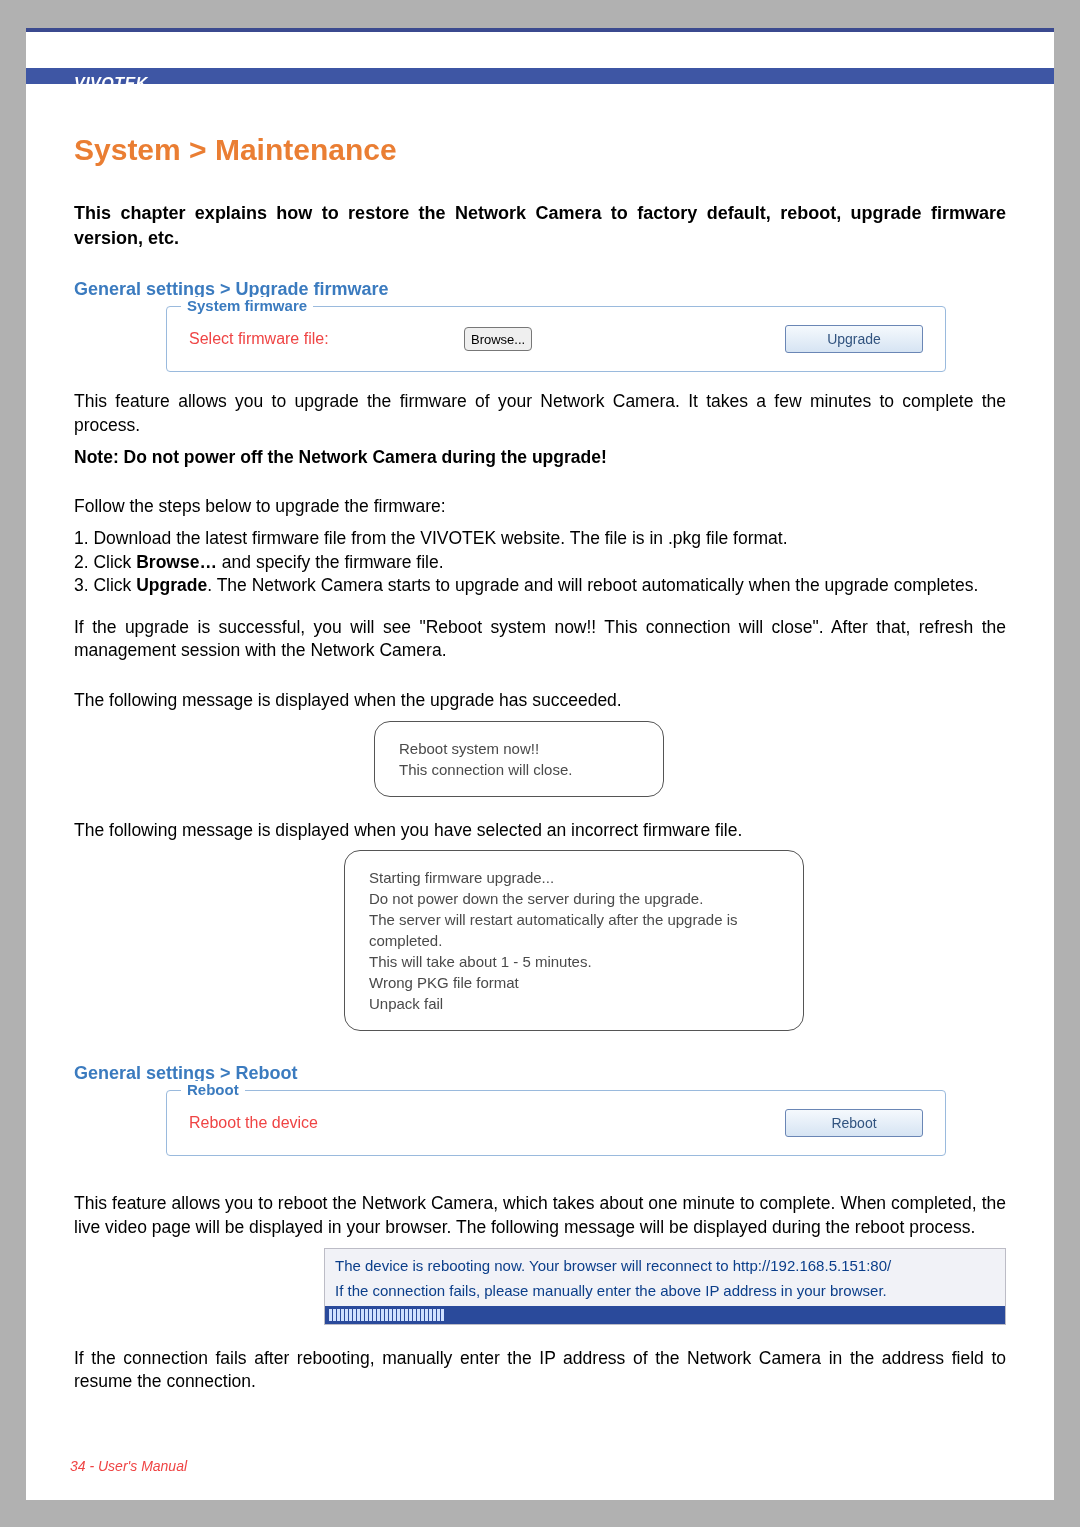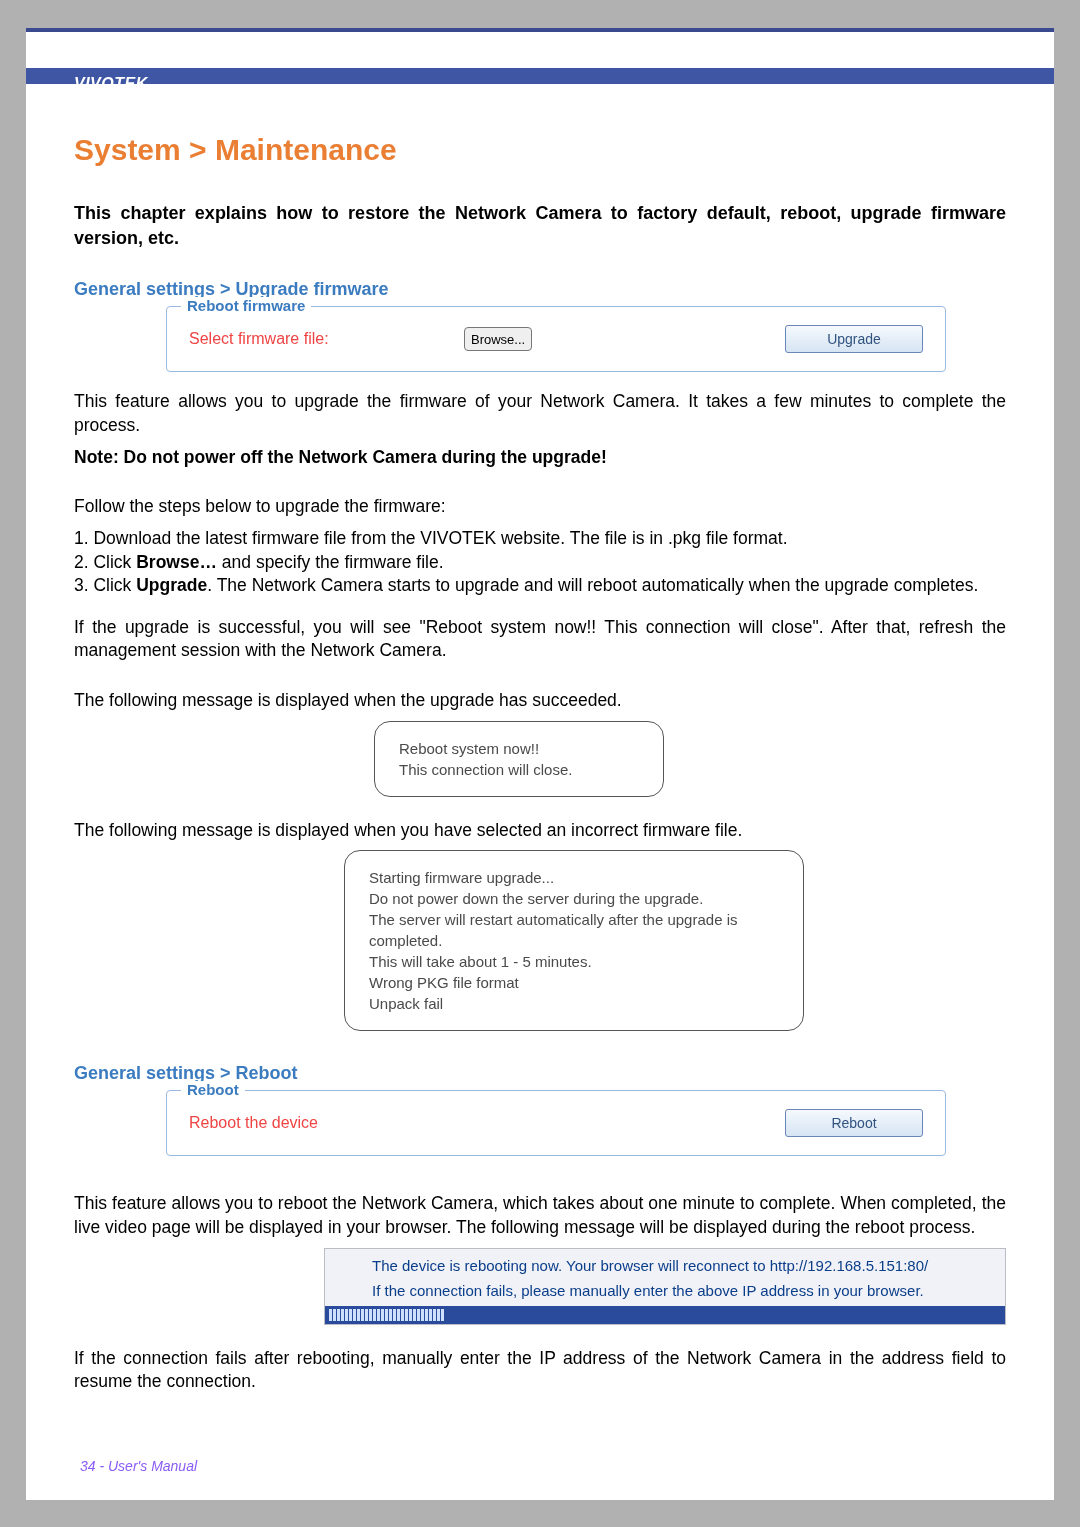--- a/index.html
+++ b/index.html
@@ -145,60 +145,59 @@
   .reboot-msg-wrap {
     margin: 0 0 22px 250px;
     border: 1px solid #bcbcc6;
     background: #f1f2f7;
   }
   .reboot-msg-text {
     color: #0b3e8a;
     font-size: 15px;
     line-height: 1.7;
     padding: 4px 10px 2px 10px;
-    margin-left: 37px;
   }
   .progress {
     background: #2a4a9b;
     height: 18px;
     display: flex;
     align-items: center;
     padding-left: 4px;
     gap: 1px;
   }
   .progress span {
     width: 3px; height: 12px; background: #cfe0ff;
   }
   .page-footer {
     position: absolute;
-    left: 54px;
+    left: 44px;
     bottom: 26px;
     font-style: italic;
-    color: #8b5cf6;
+    color: #ef4444;
     font-size: 14px;
   }
   .spacer-18 { height: 18px; }
 </style>
 </head>
 <body>
 
 <div class="page">
   <div class="top-accent"></div>
   <div class="blue-band">
     <div class="blue-band-inner">VIVOTEK</div>
   </div>
 
   <div class="content">
     <div class="h1">System &gt; Maintenance</div>
     <div class="intro">This chapter explains how to restore the Network Camera to factory default, reboot, upgrade firmware version, etc.</div>
 
     <div class="bluehead">General settings &gt; Upgrade firmware</div>
 
     <div class="fieldset">
-      <div class="legend">Reboot firmware</div>
+      <div class="legend">System firmware</div>
       <div class="row">
         <span class="label">Select firmware file:</span>
         <span class="fileinput">
           <span>Browse...</span>
         </span>
         <button class="btn">Upgrade</button>
       </div>
     </div>
 
     <div class="para justify">This feature allows you to upgrade the firmware of your Network Camera. It takes a few minutes to complete the process.</div>

